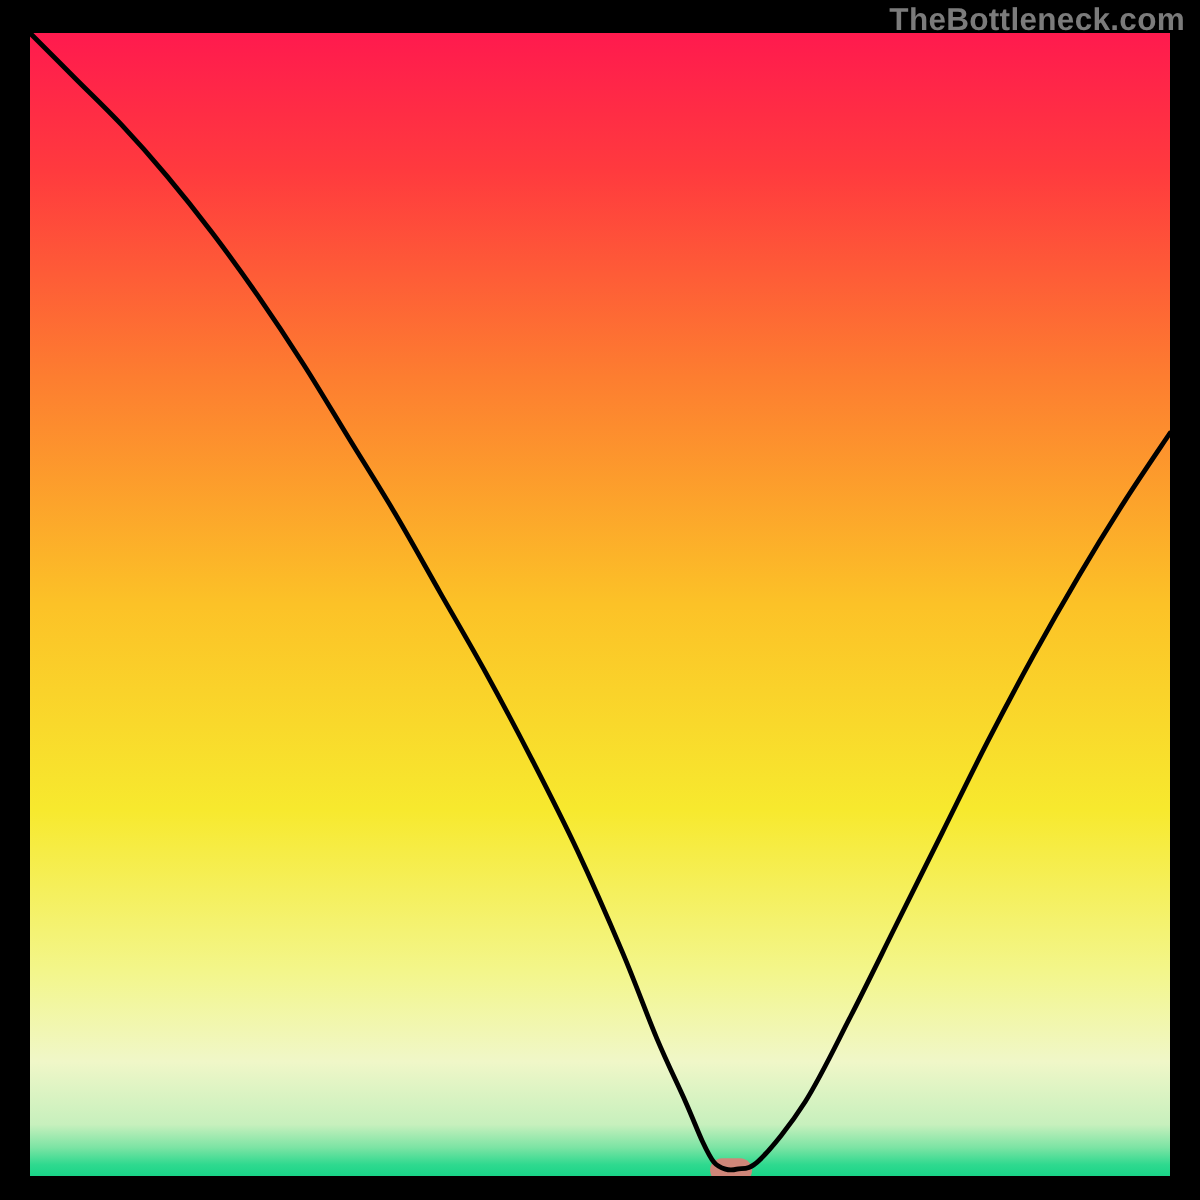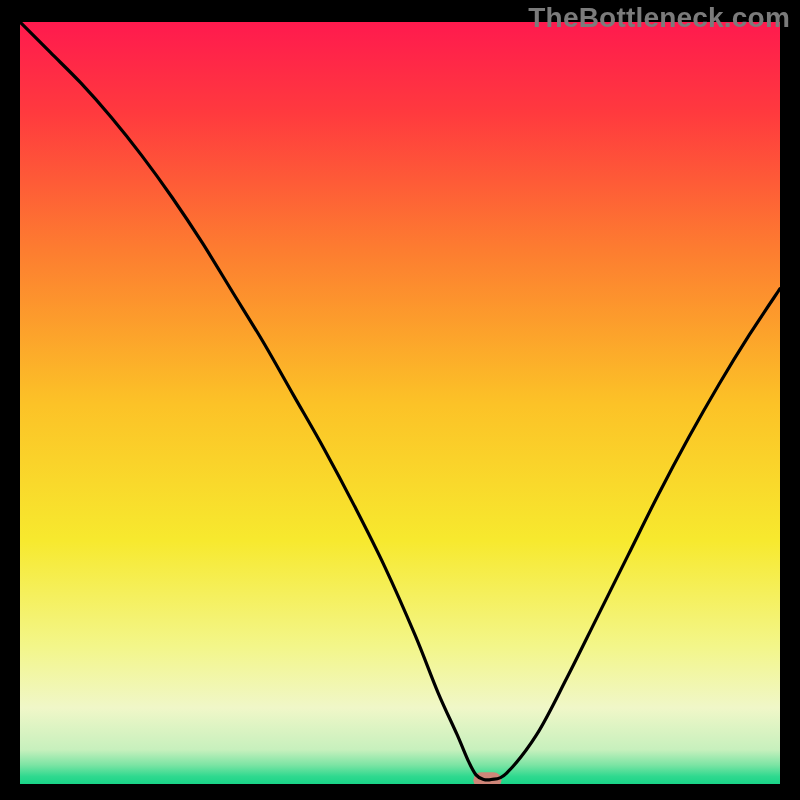--- a/index.html
+++ b/index.html
@@ -24,21 +24,21 @@
     left: 20px;
     width: 760px;
     height: 762px;
     overflow: hidden;
   }
   .attribution {
     position: absolute;
     top: 2px;
     right: 10px;
     color: #7b7b7b;
-    font-size: 28px;
+    font-size: 21px;
     font-weight: 600;
     letter-spacing: 0.2px;
   }
   svg { display: block; }
 </style>
 </head>
 <body>
 
 <div class="frame">
 

